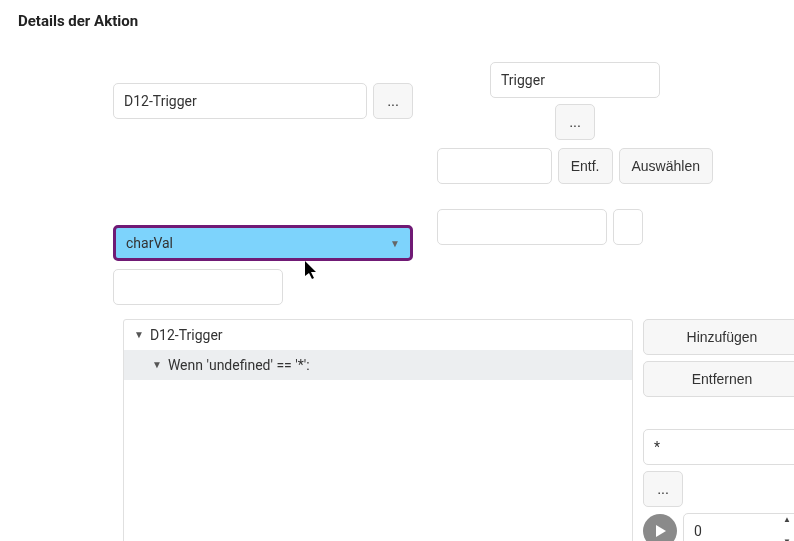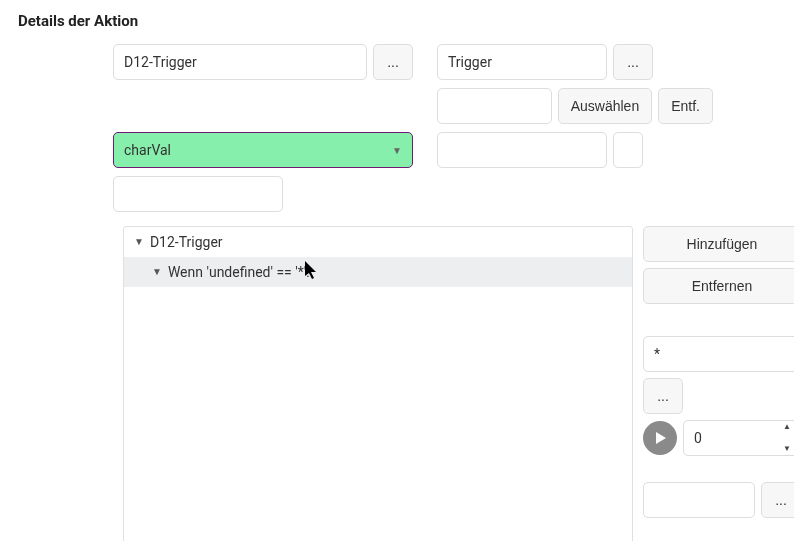--- a/index.html
+++ b/index.html
@@ -9,21 +9,21 @@
       color: #333;
       background: #fff;
       width: 794px;
       height: 541px;
       padding: 12px 18px;
     }
     .title {
       font-weight: 700;
       font-size: 15px;
       color: #222;
-      margin-bottom: 14px;
+      margin-bottom: 32px;
     }
     .grid {
       display: grid;
       grid-template-columns: 95px 300px 300px;
       column-gap: 0;
       row-gap: 8px;
     }
     .col1 { grid-column: 2; }
     .col2 { grid-column: 3; }
     .row { display: flex; gap: 6px; align-items: center; }
@@ -51,27 +51,28 @@
       display: inline-flex;
       align-items: center;
       justify-content: center;
     }
     .btn-dots { width: 40px; padding: 0; }
     .btn-wide { width: 158px; }
 
     .select {
       position: relative;
       height: 36px;
-      border: 1px solid #701a75;
-      border-radius: 5px;
-      background: #86efac;
+      border: 3px solid #701a75;
+      border-radius: 5px;
+      background: #7dd3fc;
       padding: 0 30px 0 10px;
       display: flex;
       align-items: center;
       cursor: pointer;
+      margin-top: 33px;
     }
     .select .caret {
       position: absolute;
       right: 10px;
       top: 50%;
       transform: translateY(-50%);
       font-size: 10px;
       color: #666;
     }
 
@@ -166,29 +167,29 @@
 <body>
 
 <div class="title">Details der Aktion</div>
 
 <div class="grid">
 
   <div class="col1 row">
     <div class="field" style="flex:1">D12-Trigger</div>
     <button class="btn btn-dots">...</button>
   </div>
-  <div class="col2 row" style="padding-left:24px;">
+  <div class="col2 row" style="padding-left:24px;flex-direction:column;">
     <div class="field" style="width:170px">Trigger</div>
     <button class="btn btn-dots">...</button>
   </div>
 
   <div class="col2 row" style="padding-left:24px;">
     <div class="field" style="width:217px"></div>
+    <button class="btn">Entf.</button>
     <button class="btn">Auswählen</button>
-    <button class="btn">Entf.</button>
   </div>
 
   <div class="col1 row">
     <div class="select" style="flex:1">
       <span>charVal</span>
       <span class="caret">▼</span>
     </div>
   </div>
   <div class="col2 row" style="padding-left:24px;">
     <div class="field" style="width:170px"></div>

